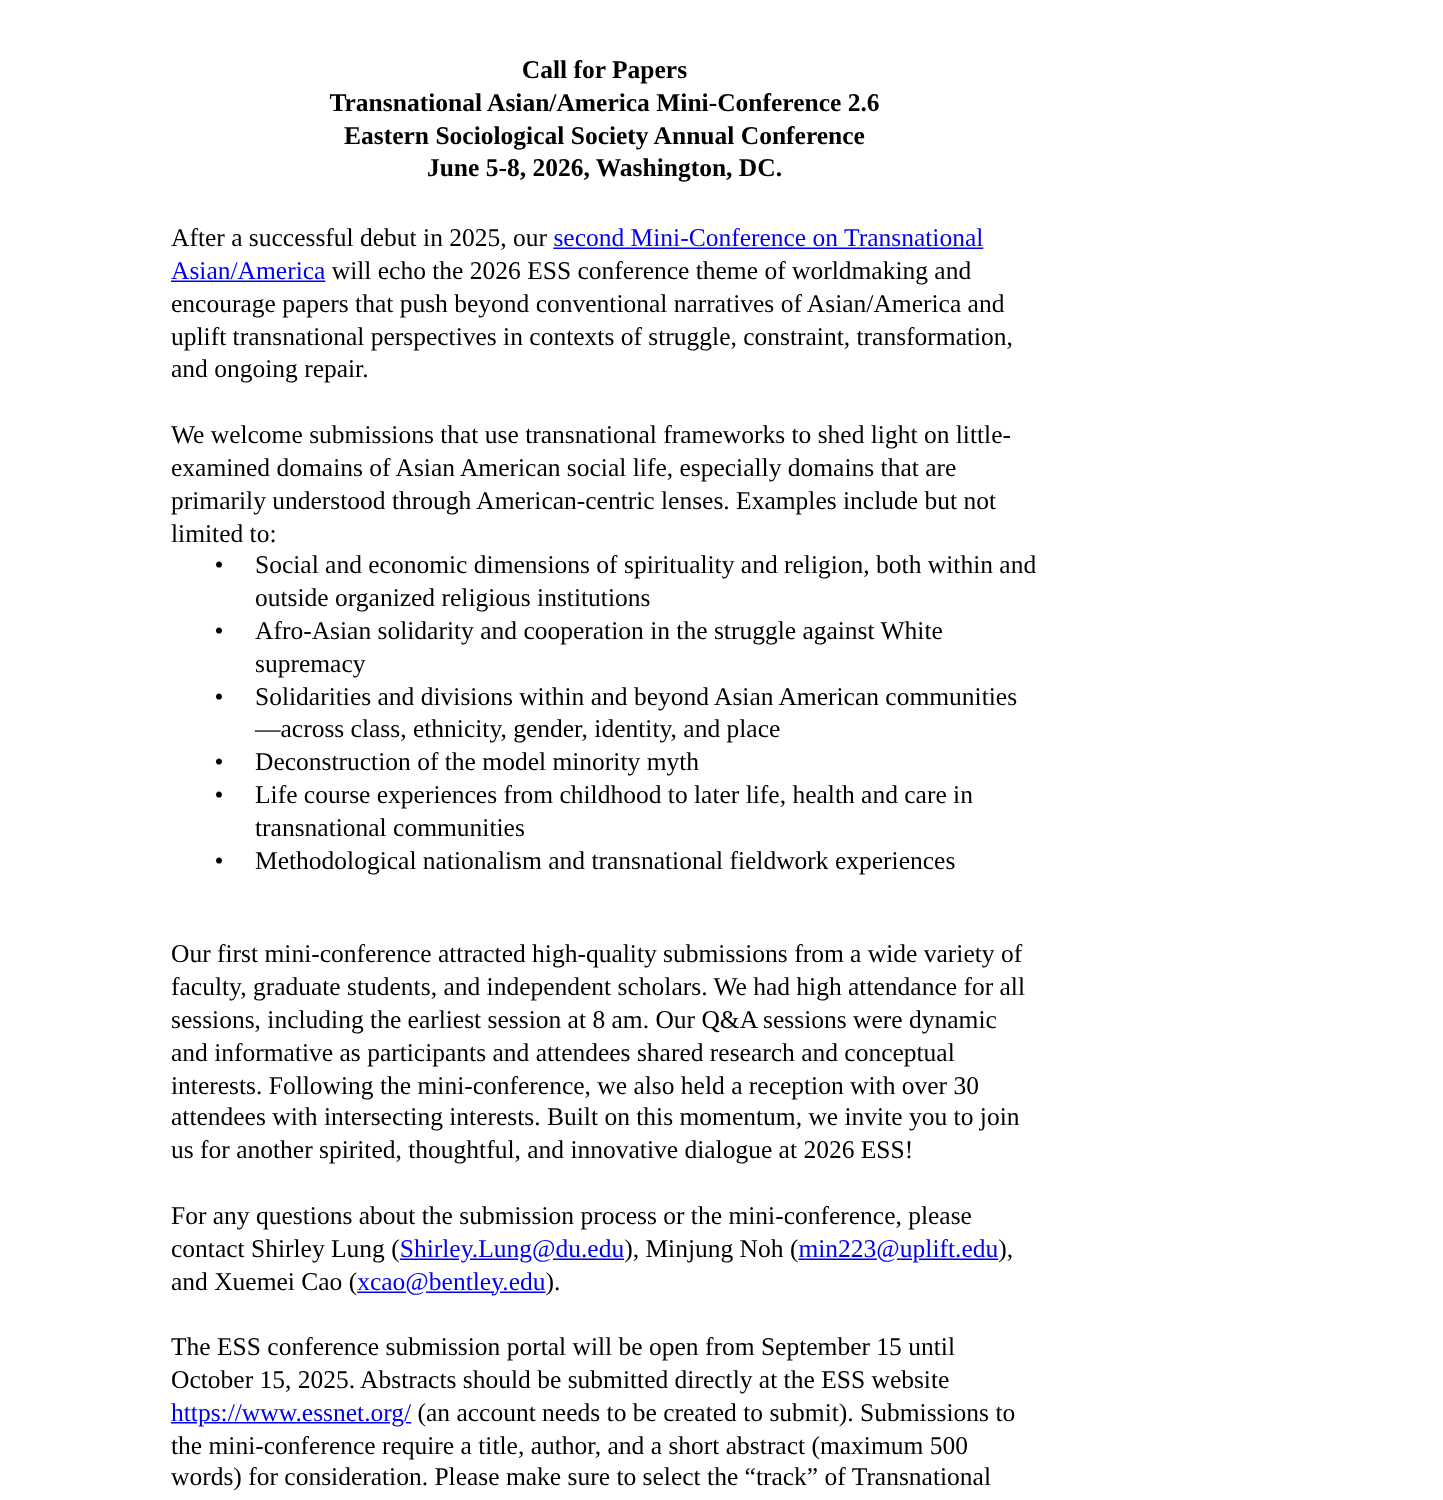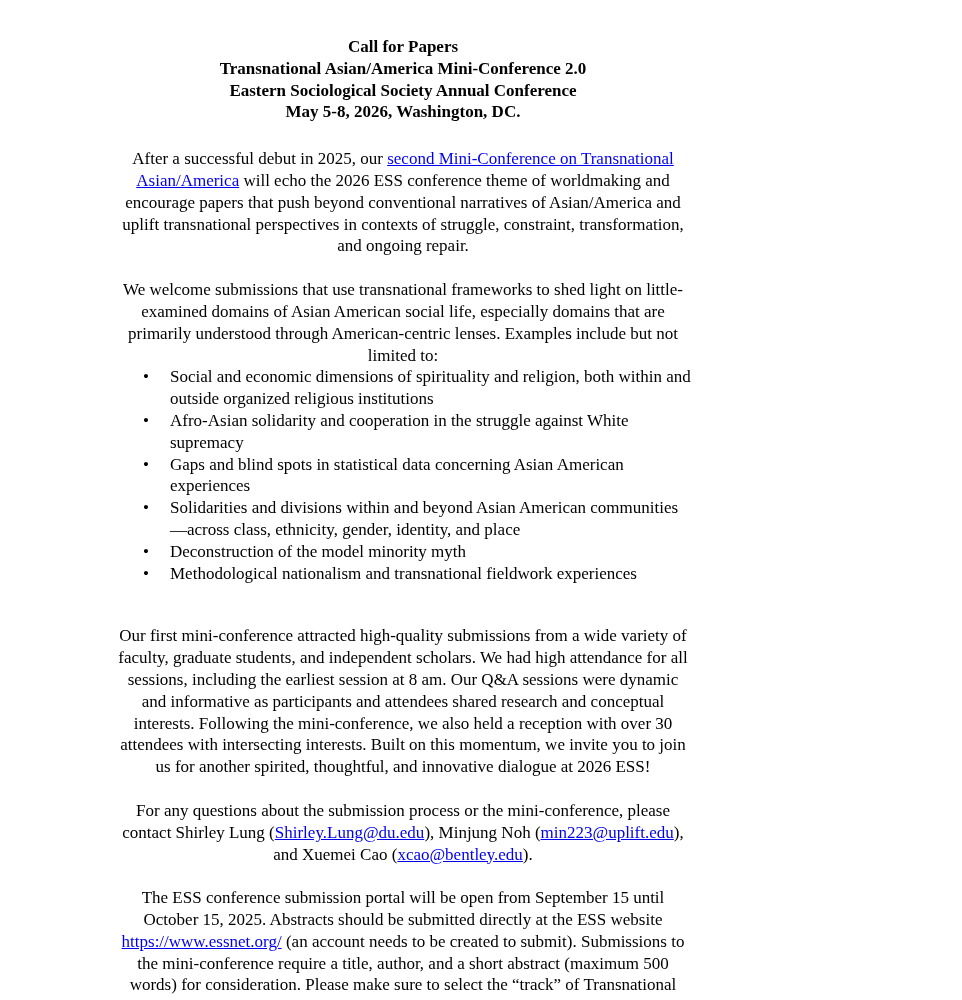--- a/index.html
+++ b/index.html
@@ -23,21 +23,20 @@
     padding: 36px 114px 0 114px;
   }
   .title-block {
     text-align: center;
     font-weight: bold;
     margin: 0 0 25px 0;
   }
   .title-line { white-space: nowrap; }
   p.para {
     margin: 0 0 22px 0;
-    text-align: center;
   }
   p.para.tight {
     margin-bottom: 0;
   }
   ul.bullets {
     list-style: none;
     margin: 0 0 41px 0;
     padding: 0;
   }
   ul.bullets li {
@@ -57,35 +56,35 @@
   }
   strong.b { font-weight: normal; }
 </style>
 </head>
 <body style="background: rgb(255, 255, 255); color: rgb(0, 0, 0);">
 
 <div class="doc">
 
   <header class="title-block">
     <div class="title-line">Call for Papers</div>
-    <div class="title-line">Transnational Asian/America Mini-Conference 2.0</div>
+    <div class="title-line">Transnational Asian/America Mini-Conference 2.6</div>
     <div class="title-line">Eastern Sociological Society Annual Conference</div>
-    <div class="title-line">May 5-8, 2026, Washington, DC.</div>
+    <div class="title-line">June 5-8, 2026, Washington, DC.</div>
   </header>
 
   <p class="para"><span>After a successful debut in 2025, our </span><a class="link">second Mini-Conference on Transnational Asian/America</a><span> will echo the 2026 ESS conference theme of worldmaking and encourage papers that push beyond conventional narratives of Asian/America and uplift transnational perspectives in contexts of struggle, constraint, transformation, and ongoing repair.</span></p>
 
   <p class="para tight"><span>We welcome submissions that use transnational frameworks to shed light on little-examined domains of Asian American social life, especially domains that are primarily understood through American-centric lenses. Examples include but not limited to:</span></p>
 
   <ul class="bullets">
     <li><span>Social and economic dimensions of spirituality and religion, both within and outside organized religious institutions</span></li>
     <li><span>Afro-Asian solidarity and cooperation in the struggle against White supremacy</span></li>
-    <li><span>Gaps and blind spots in statistical data concerning Asian American experiences</span></li>
     <li><span>Solidarities and divisions within and beyond Asian American communities—across class, ethnicity, gender, identity, and place</span></li>
     <li><span>Deconstruction of the model minority myth</span></li>
+    <li><span>Life course experiences from childhood to later life, health and care in transnational communities</span></li>
     <li><span>Methodological nationalism and transnational fieldwork experiences</span></li>
   </ul>
 
   <p class="para"><span>Our first mini-conference attracted high-quality submissions from a wide variety of faculty, graduate students, and independent scholars. We had high attendance for all sessions, including the earliest session at 8 am. Our Q&amp;A sessions were dynamic and informative as participants and attendees shared research and conceptual interests. Following the mini-conference, we also held a reception with over 30 attendees with intersecting interests. Built on this momentum, we invite you to join us for another spirited, thoughtful, and innovative dialogue at 2026 ESS!</span></p>
 
   <p class="para"><span>For any questions about the submission process or the mini-conference, please contact Shirley Lung (</span><a class="link">Shirley.Lung@du.edu</a><span>), Minjung Noh (</span><a class="link">min223@uplift.edu</a><span>), and Xuemei Cao (</span><a class="link">xcao@bentley.edu</a><span>).</span></p>
 
   <p class="para"><span>The ESS conference submission portal will be open </span><strong class="b">from September 15 until October 15, 2025.</strong><span> Abstracts should be submitted directly at the ESS website </span><a class="link">https://www.essnet.org/</a><span> (an account needs to be created to submit). Submissions to the mini-conference require </span><strong class="b">a title, author, and a short abstract (maximum 500 words)</strong><span> for consideration. Please make sure to select the “track” of Transnational Asian/America during submission, and specify in the abstract how your paper connects with our mini-conference theme.</span></p>
 
 </div>

